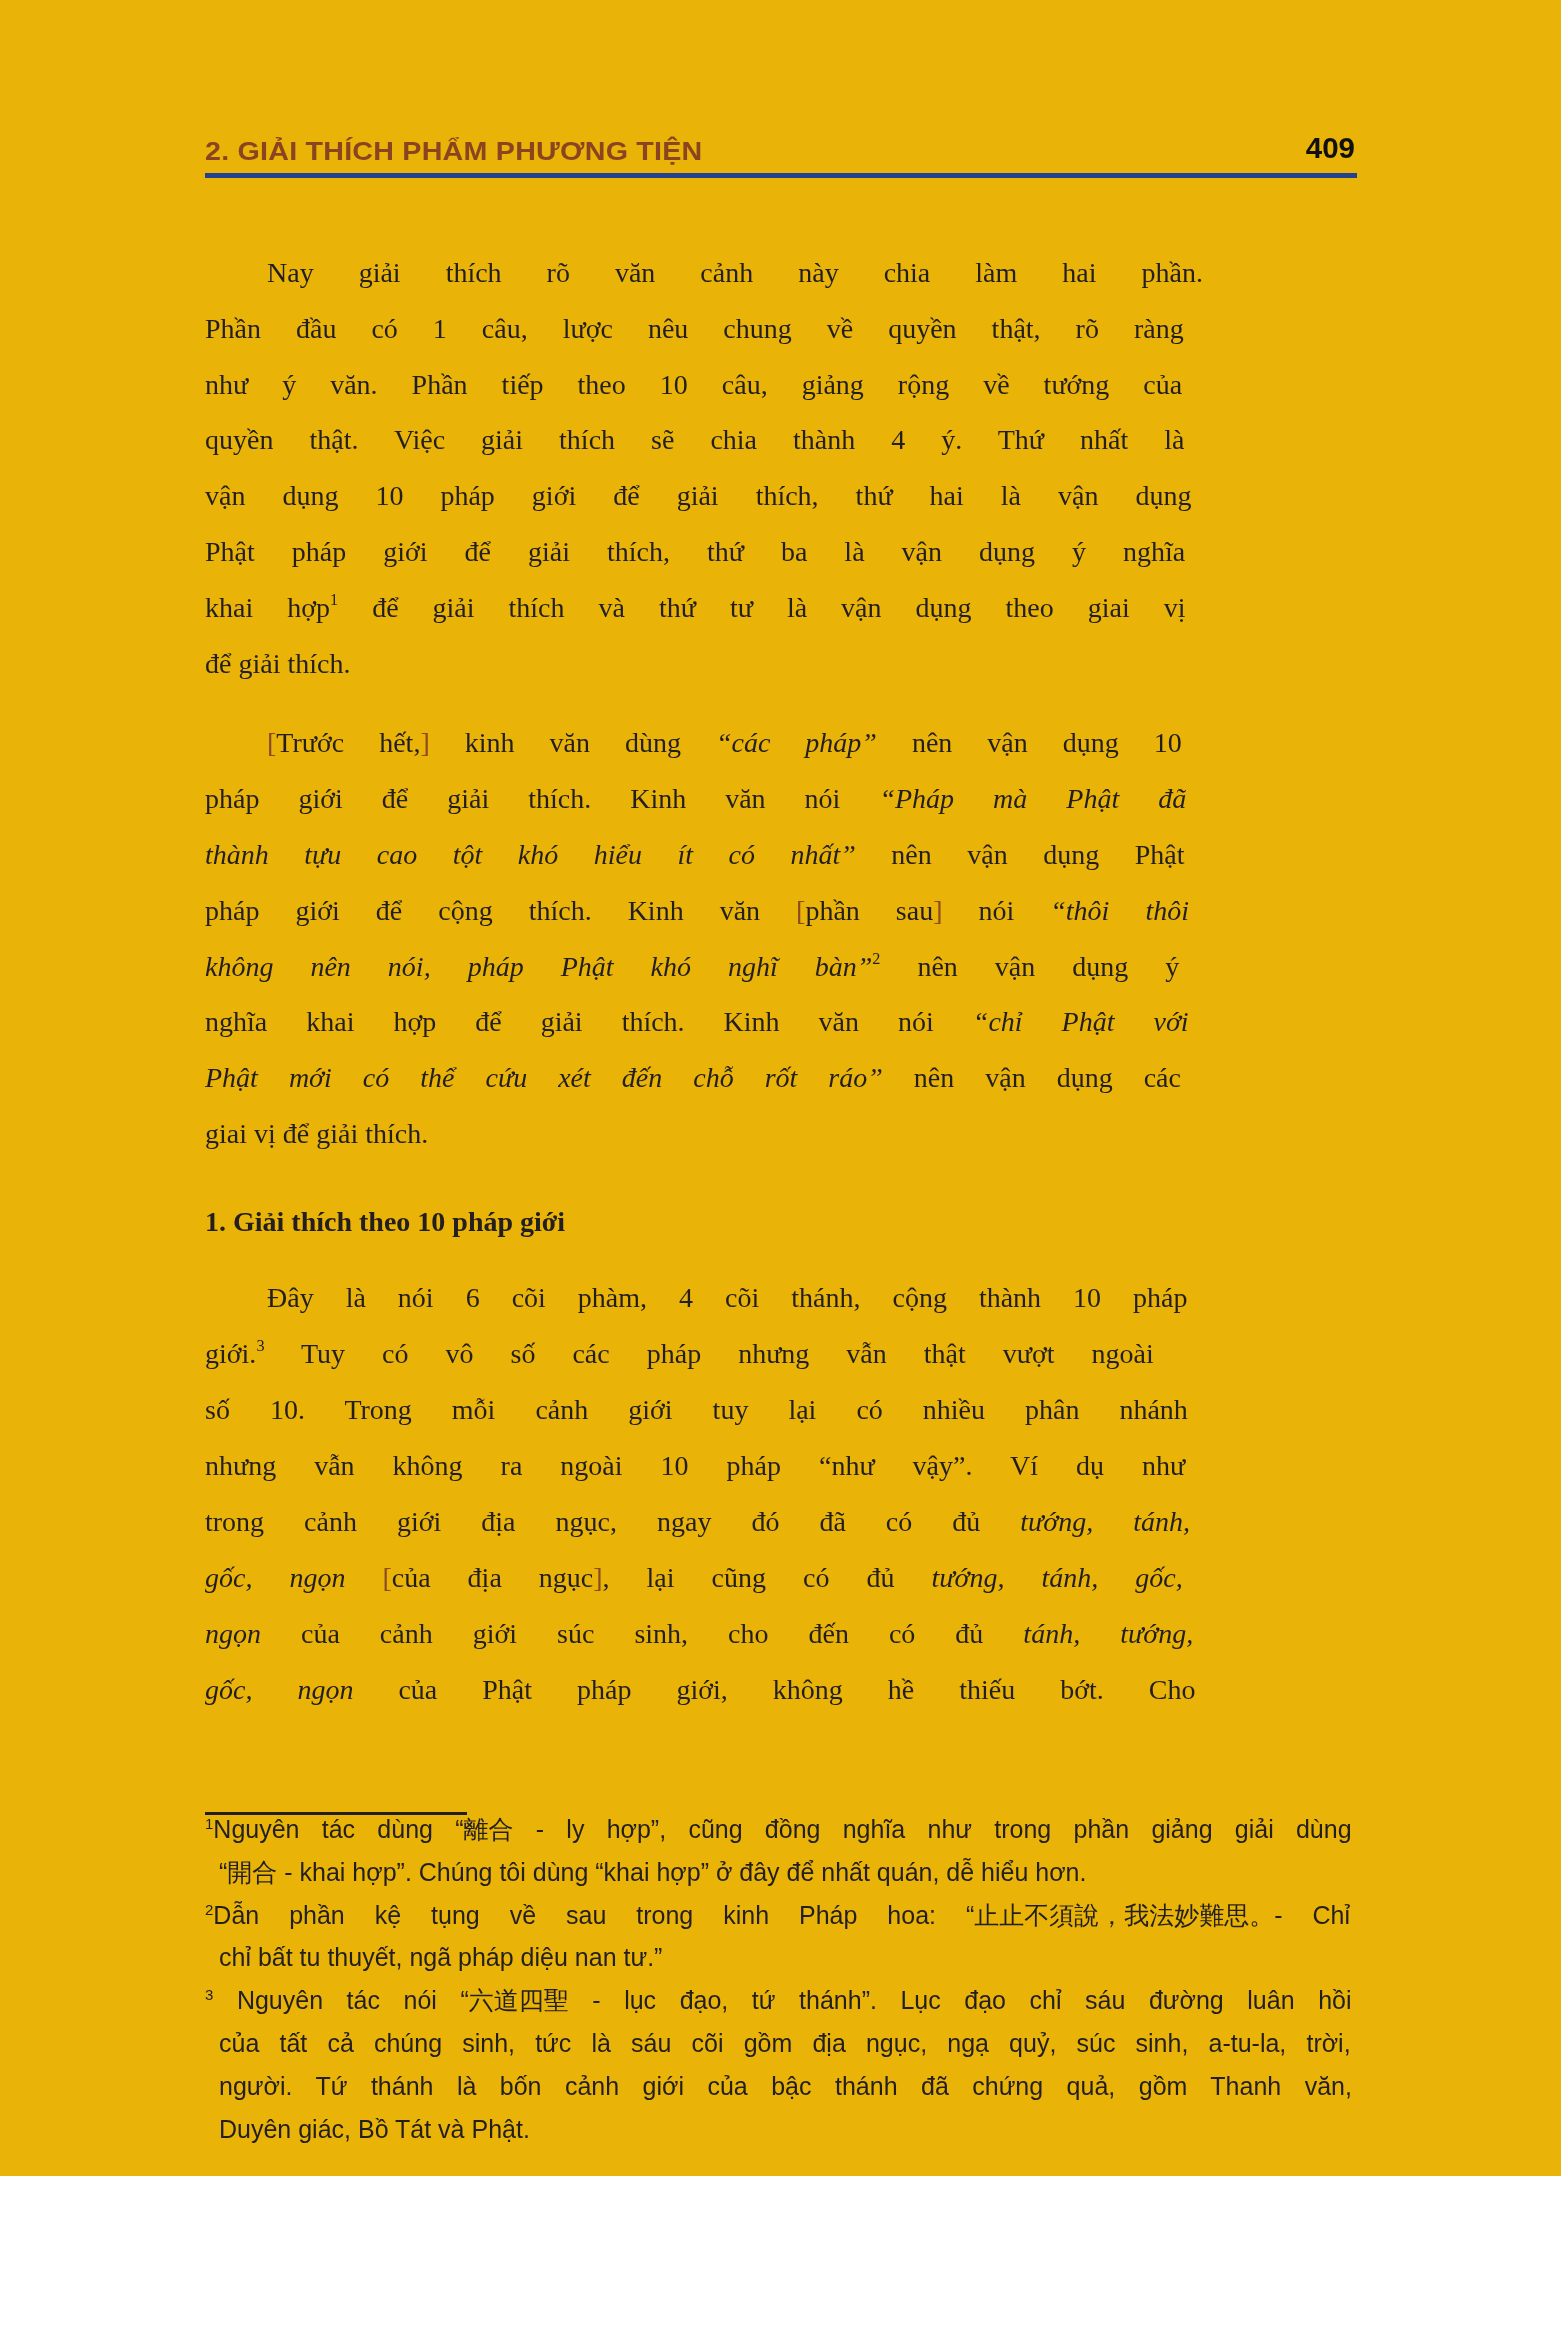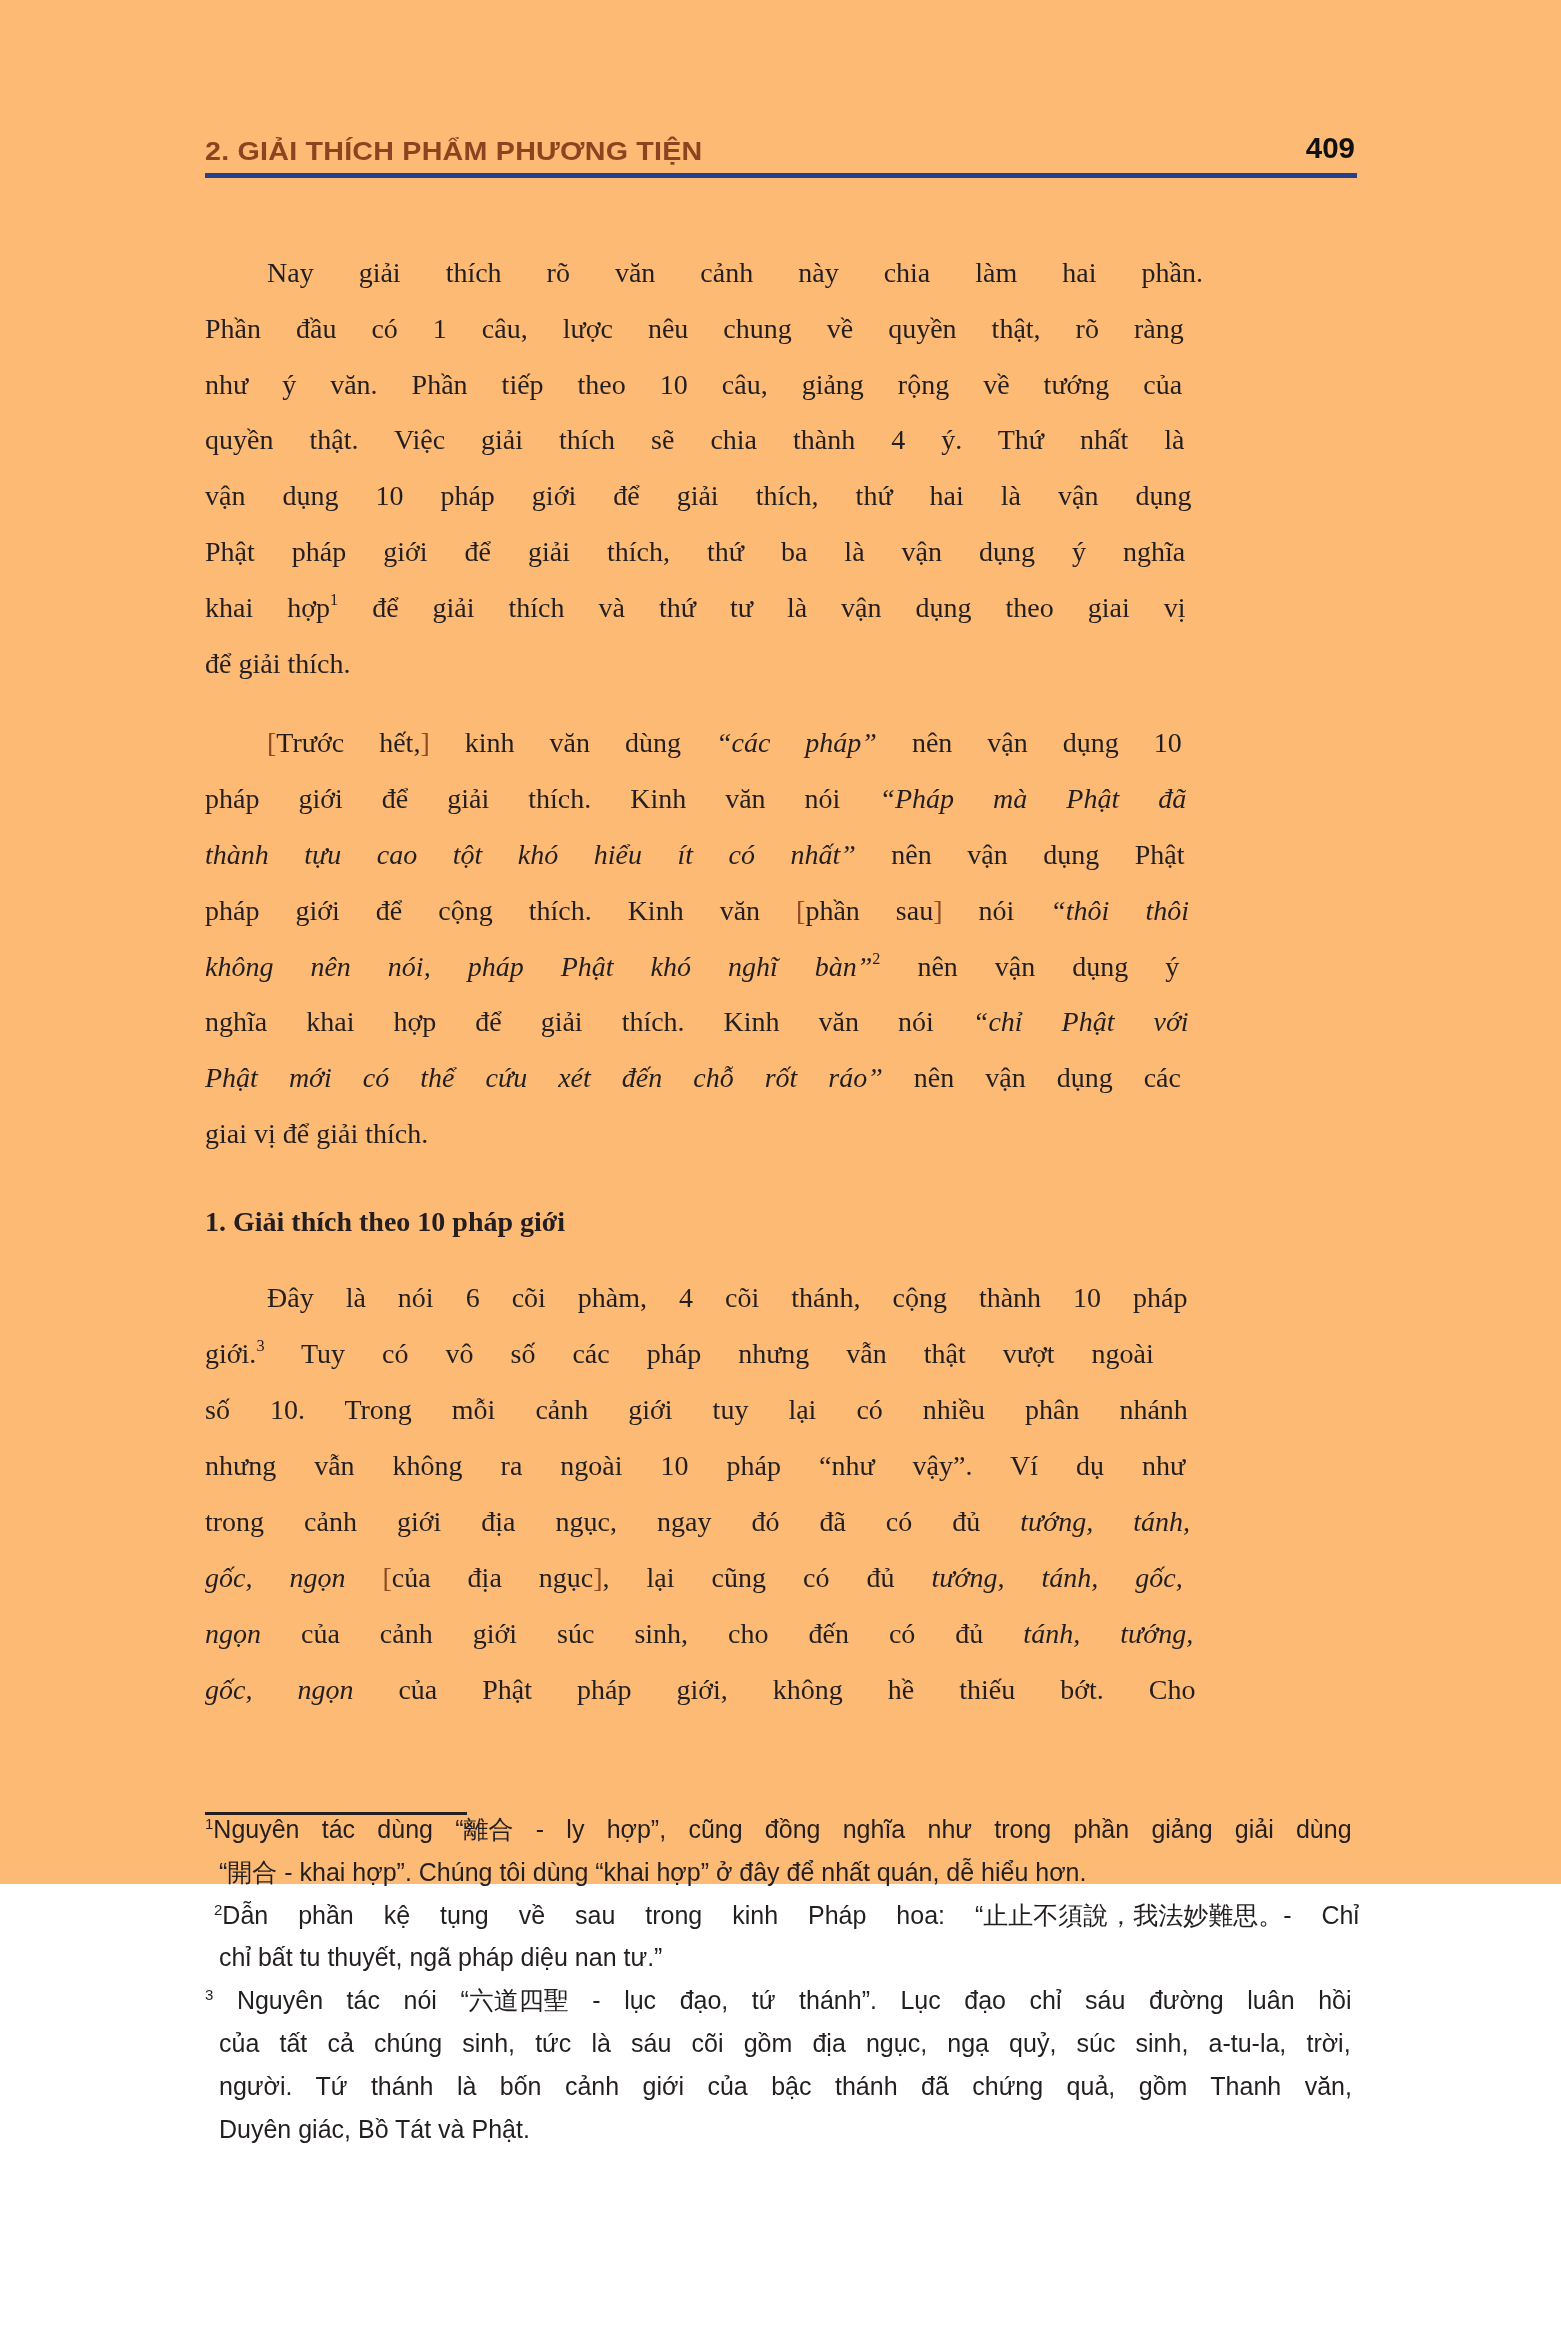--- a/index.html
+++ b/index.html
@@ -1,17 +1,17 @@
 <!DOCTYPE html>
 <html style="font-size:14px"><head>
 <meta charset="utf-8">
 <style>
   html, body { margin: 0; padding: 0; background: #ffffff; }
   body { width: 1561px; height: 2342px; position: relative; overflow: hidden; }
-  #page { position: absolute; left: 0; top: 0; width: 1561px; height: 1884px; background: #fdba74; }
+  #page { position: absolute; left: 0; top: 0; width: 1561px; height: 2176px; background: #eab308; }
   .running-title {
     position: absolute; left: 205px; top: 134px; height: 35px; line-height: 35px;
     font-family: "Liberation Sans", sans-serif; font-weight: bold; font-size: 25px;
     color: #8a4520; white-space: pre; transform-origin: left center; letter-spacing: 0.2px;
   }
   .page-number {
     position: absolute; right: 206px; top: 130px; height: 35px; line-height: 35px;
     font-family: "Liberation Sans", sans-serif; font-weight: bold; font-size: 29.5px;
     color: #111111; white-space: pre;
   }
@@ -75,21 +75,21 @@
       </div>
     </div>
 
   <div class="fn-rule"></div>
   <div id="footnotes">
       <div>
         <div class="fn-line" style="top: 1808px; left: 205px; word-spacing: 15.3px;"><span class="seg-sup">1</span><span>Nguyên tác dùng “離合 - ly hợp”, cũng đồng nghĩa như trong phần giảng giải dùng</span></div>
         <div class="fn-line" style="top: 1851px; left: 219px;"><span>“開合 - khai hợp”. Chúng tôi dùng “khai hợp” ở đây để nhất quán, dễ hiểu hơn.</span></div>
       </div>
       <div>
-        <div class="fn-line" style="top: 1894px; left: 205px; word-spacing: 23px; margin-left: 9px;"><span class="seg-sup">2</span><span>Dẫn phần kệ tụng về sau trong kinh Pháp hoa: “止止不須說，我法妙難思。- Chỉ</span></div>
+        <div class="fn-line" style="top: 1894px; left: 205px; word-spacing: 23px;"><span class="seg-sup">2</span><span>Dẫn phần kệ tụng về sau trong kinh Pháp hoa: “止止不須說，我法妙難思。- Chỉ</span></div>
         <div class="fn-line" style="top: 1936px; left: 219px;"><span>chỉ bất tu thuyết, ngã pháp diệu nan tư.”</span></div>
       </div>
       <div>
         <div class="fn-line" style="top: 1979px; left: 205px; word-spacing: 16.6px;"><span class="seg-sup">3</span><span> Nguyên tác nói “六道四聖 - lục đạo, tứ thánh”. Lục đạo chỉ sáu đường luân hồi</span></div>
         <div class="fn-line" style="top: 2022px; left: 219px; word-spacing: 13.2px;"><span>của tất cả chúng sinh, tức là sáu cõi gồm địa ngục, ngạ quỷ, súc sinh, a-tu-la, trời,</span></div>
         <div class="fn-line" style="top: 2065px; left: 219px; word-spacing: 16.5px;"><span>người. Tứ thánh là bốn cảnh giới của bậc thánh đã chứng quả, gồm Thanh văn,</span></div>
         <div class="fn-line" style="top: 2108px; left: 219px;"><span>Duyên giác, Bồ Tát và Phật.</span></div>
       </div>
     </div>
 </div>

